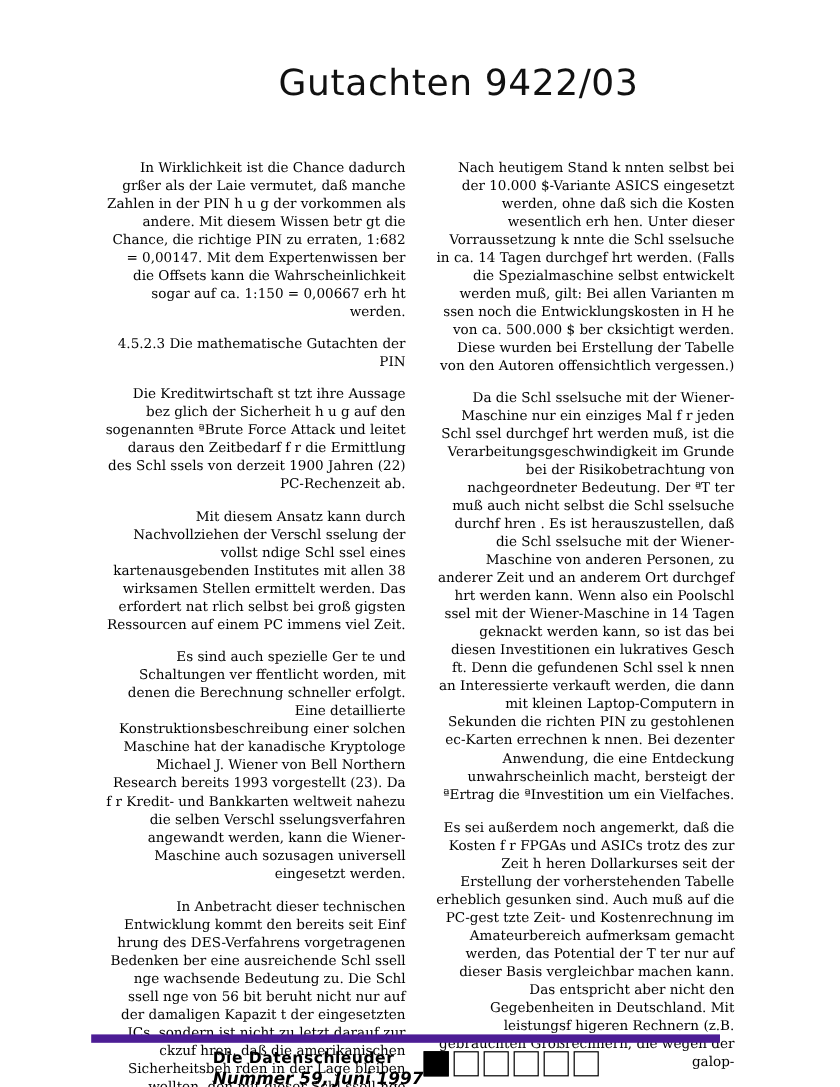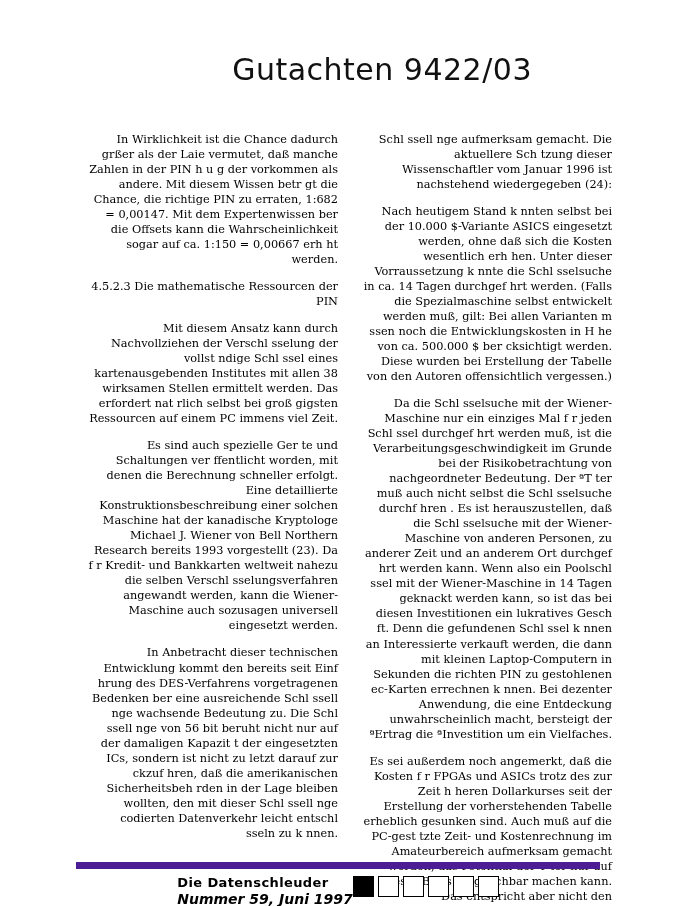--- a/index.html
+++ b/index.html
@@ -97,28 +97,28 @@
 </head>
 <body>
 
 <div class="page">
 
   <div class="header-title">Gutachten 9422/03</div>
 
   <div class="columns">
     <div class="col">
       <p>In Wirklichkeit ist die Chance dadurch grßer als der Laie vermutet, daß manche Zahlen in der PIN h u g der vorkommen als andere. Mit diesem Wissen betr gt die Chance, die richtige PIN zu erraten, 1:682 = 0,00147. Mit dem Expertenwissen  ber die Offsets kann die Wahrscheinlichkeit sogar auf ca. 1:150 = 0,00667 erh ht werden.</p>
-      <p class="heading">4.5.2.3 Die mathematische Ressourcen der PIN</p>
+      <p class="heading">4.5.2.3 Die mathematische Gutachten der PIN</p>
+      <p>Die Kreditwirtschaft st tzt ihre Aussage bez glich der Sicherheit h u g auf den sogenannten ªBrute Force Attack  und leitet daraus den Zeitbedarf f r die Ermittlung des Schl ssels von derzeit 1900 Jahren (22) PC-Rechenzeit ab.</p>
       <p>Mit diesem Ansatz kann durch Nachvollziehen der Verschl sselung der vollst ndige Schl ssel eines kartenausgebenden Institutes mit allen 38 wirksamen Stellen ermittelt werden. Das erfordert nat rlich selbst bei groß gigsten Ressourcen auf einem PC immens viel Zeit.</p>
       <p>Es sind auch spezielle Ger te und Schaltungen ver ffentlicht worden, mit denen die Berechnung schneller erfolgt. Eine detaillierte Konstruktionsbeschreibung einer solchen Maschine hat der kanadische Kryptologe Michael J. Wiener von Bell Northern Research bereits 1993 vorgestellt (23). Da f r Kredit- und Bankkarten weltweit nahezu die selben Verschl sselungsverfahren angewandt werden, kann die Wiener-Maschine auch sozusagen universell eingesetzt werden.</p>
       <p>In Anbetracht dieser technischen Entwicklung kommt den bereits seit Einf hrung des DES-Verfahrens vorgetragenen Bedenken  ber eine ausreichende Schl ssell nge wachsende Bedeutung zu. Die Schl ssell nge von 56 bit beruht nicht nur auf der damaligen Kapazit t der eingesetzten ICs, sondern ist nicht zu letzt darauf zur ckzuf hren, daß die amerikanischen Sicherheitsbeh rden in der Lage bleiben wollten, den mit dieser Schl ssell nge codierten Datenverkehr leicht entschl sseln zu k nnen.</p>
 
     </div>
     <div class="col">
-      <p>Schl ssell nge aufmerksam gemacht. Die aktuellere Sch tzung dieser Wissenschaftler vom Januar 1996 ist nachstehend wiedergegeben (24):</p>
       <p>Nach heutigem Stand k nnten selbst bei der 10.000 $-Variante ASICS eingesetzt werden, ohne daß sich die Kosten wesentlich erh hen. Unter dieser Vorraussetzung k nnte die Schl sselsuche in ca. 14 Tagen durchgef hrt werden. (Falls die Spezialmaschine selbst entwickelt werden muß, gilt: Bei allen Varianten m ssen noch die Entwicklungskosten in H he von ca. 500.000 $ ber cksichtigt werden. Diese wurden bei Erstellung der Tabelle von den Autoren offensichtlich vergessen.)</p>
       <p>Da die Schl sselsuche mit der Wiener-Maschine nur ein einziges Mal f r jeden Schl ssel durchgef hrt werden muß, ist die Verarbeitungsgeschwindigkeit im Grunde bei der Risikobetrachtung von nachgeordneter Bedeutung. Der ªT ter  muß auch nicht selbst die Schl sselsuche durchf hren . Es ist herauszustellen, daß die Schl sselsuche mit der Wiener-Maschine von anderen Personen, zu anderer Zeit und an anderem Ort durchgef hrt werden kann. Wenn also ein Poolschl ssel mit der Wiener-Maschine in 14 Tagen geknackt werden kann, so ist das bei diesen Investitionen ein lukratives Gesch ft. Denn die gefundenen Schl ssel k nnen an Interessierte verkauft werden, die dann mit kleinen Laptop-Computern in Sekunden die richten PIN zu gestohlenen ec-Karten errechnen k nnen. Bei dezenter Anwendung, die eine Entdeckung unwahrscheinlich macht, bersteigt der ªErtrag  die ªInvestition  um ein Vielfaches.</p>
       <p>Es sei außerdem noch angemerkt, daß die Kosten f r FPGAs und ASICs trotz des zur Zeit h heren Dollarkurses seit der Erstellung der vorherstehenden Tabelle erheblich gesunken sind. Auch muß auf die PC-gest tzte Zeit- und Kostenrechnung im Amateurbereich aufmerksam gemacht werden, das Potential der T ter nur auf dieser Basis vergleichbar machen kann. Das entspricht aber nicht den Gegebenheiten in Deutschland. Mit leistungsf higeren Rechnern (z.B. gebrauchten Großrechnern, die wegen der galop-</p>
     </div>
   </div>
 
   <div class="footer">
     <div class="footer-left">
       <div class="footer-title">Die Datenschleuder</div>
       <div class="footer-sub">Nummer 59, Juni 1997</div>

